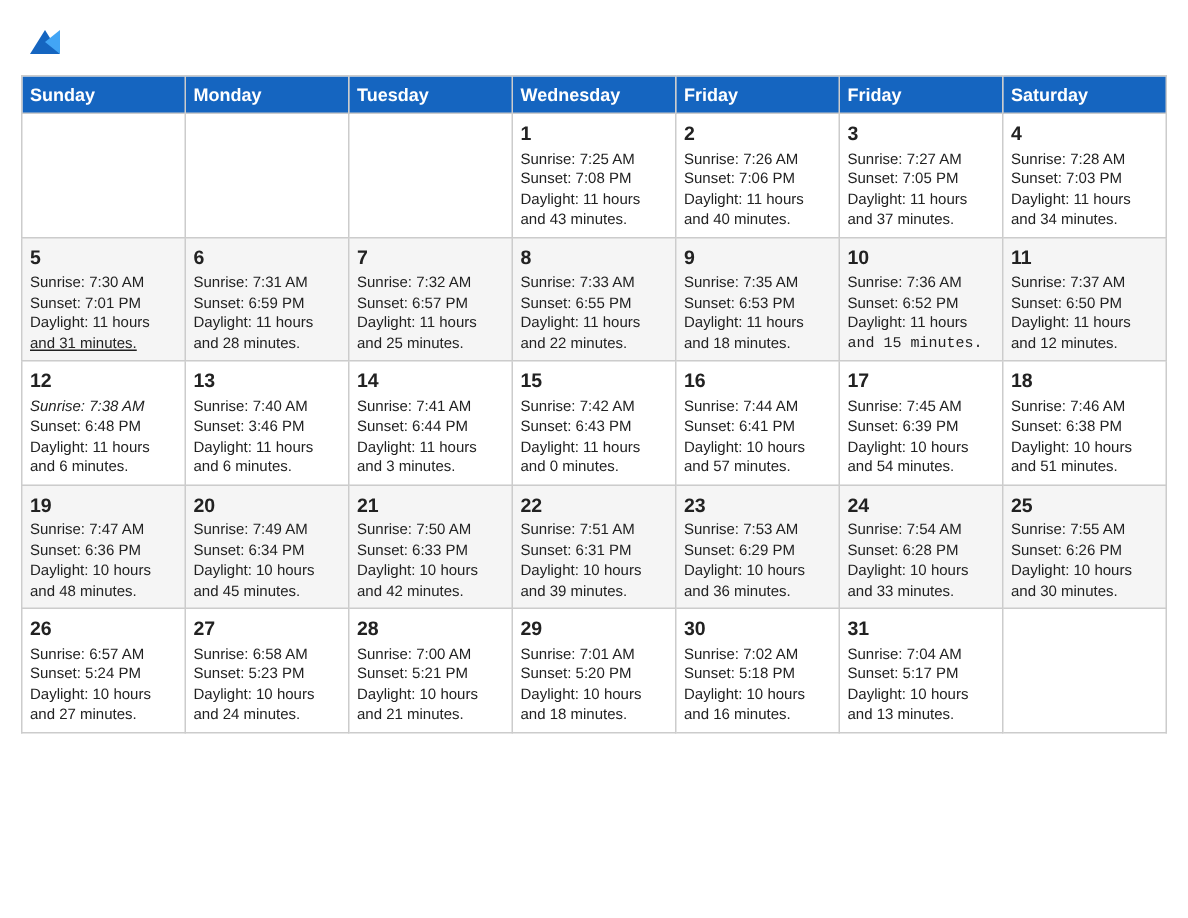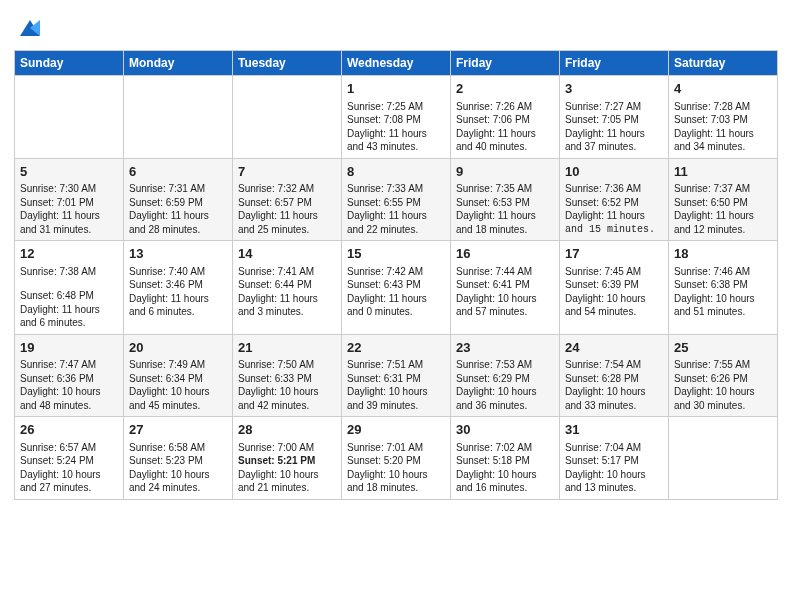--- a/index.html
+++ b/index.html
@@ -153,21 +153,21 @@
             <span style="display: block;">Daylight: 11 hours</span>
             <span style="display: block;">and 34 minutes.</span>
           </td>
         </tr>
         <tr>
           <td>
             <span class="day-number">5</span>
             <span style="display: block;">Sunrise: 7:30 AM</span>
             <span style="display: block;">Sunset: 7:01 PM</span>
             <span style="display: block;">Daylight: 11 hours</span>
-            <span style="display: block;">and 31 minutes.</span>
+            <span style="display: block; text-decoration: underline;">and 31 minutes.</span>
           </td>
           <td>
             <span class="day-number">6</span>
             <span style="display: block;">Sunrise: 7:31 AM</span>
             <span style="display: block;">Sunset: 6:59 PM</span>
             <span style="display: block;">Daylight: 11 hours</span>
             <span style="display: block;">and 28 minutes.</span>
           </td>
           <td>
             <span class="day-number">7</span>
@@ -201,22 +201,22 @@
             <span class="day-number">11</span>
             <span style="display: block;">Sunrise: 7:37 AM</span>
             <span style="display: block;">Sunset: 6:50 PM</span>
             <span style="display: block;">Daylight: 11 hours</span>
             <span style="display: block;">and 12 minutes.</span>
           </td>
         </tr>
         <tr>
           <td>
             <span class="day-number">12</span>
-            <span style="display: block;">Sunrise: 7:38 AM</span>
-            <span style="display: block; margin-top: 11px;">Sunset: 6:48 PM</span>
+            <span style="display: block; font-style: italic;">Sunrise: 7:38 AM</span>
+            <span style="display: block;">Sunset: 6:48 PM</span>
             <span style="display: block;">Daylight: 11 hours</span>
             <span style="display: block;">and 6 minutes.</span>
           </td>
           <td>
             <span class="day-number">13</span>
             <span style="display: block;">Sunrise: 7:40 AM</span>
             <span style="display: block;">Sunset: 3:46 PM</span>
             <span style="display: block;">Daylight: 11 hours</span>
             <span style="display: block;">and 6 minutes.</span>
           </td>
@@ -318,21 +318,21 @@
           <td>
             <span class="day-number">27</span>
             <span style="display: block;">Sunrise: 6:58 AM</span>
             <span style="display: block;">Sunset: 5:23 PM</span>
             <span style="display: block;">Daylight: 10 hours</span>
             <span style="display: block;">and 24 minutes.</span>
           </td>
           <td>
             <span class="day-number">28</span>
             <span style="display: block;">Sunrise: 7:00 AM</span>
-            <span style="display: block; font-weight: bold;">Sunset: 5:21 PM</span>
+            <span style="display: block;">Sunset: 5:21 PM</span>
             <span style="display: block;">Daylight: 10 hours</span>
             <span style="display: block;">and 21 minutes.</span>
           </td>
           <td>
             <span class="day-number">29</span>
             <span style="display: block;">Sunrise: 7:01 AM</span>
             <span style="display: block;">Sunset: 5:20 PM</span>
             <span style="display: block;">Daylight: 10 hours</span>
             <span style="display: block;">and 18 minutes.</span>
           </td>

